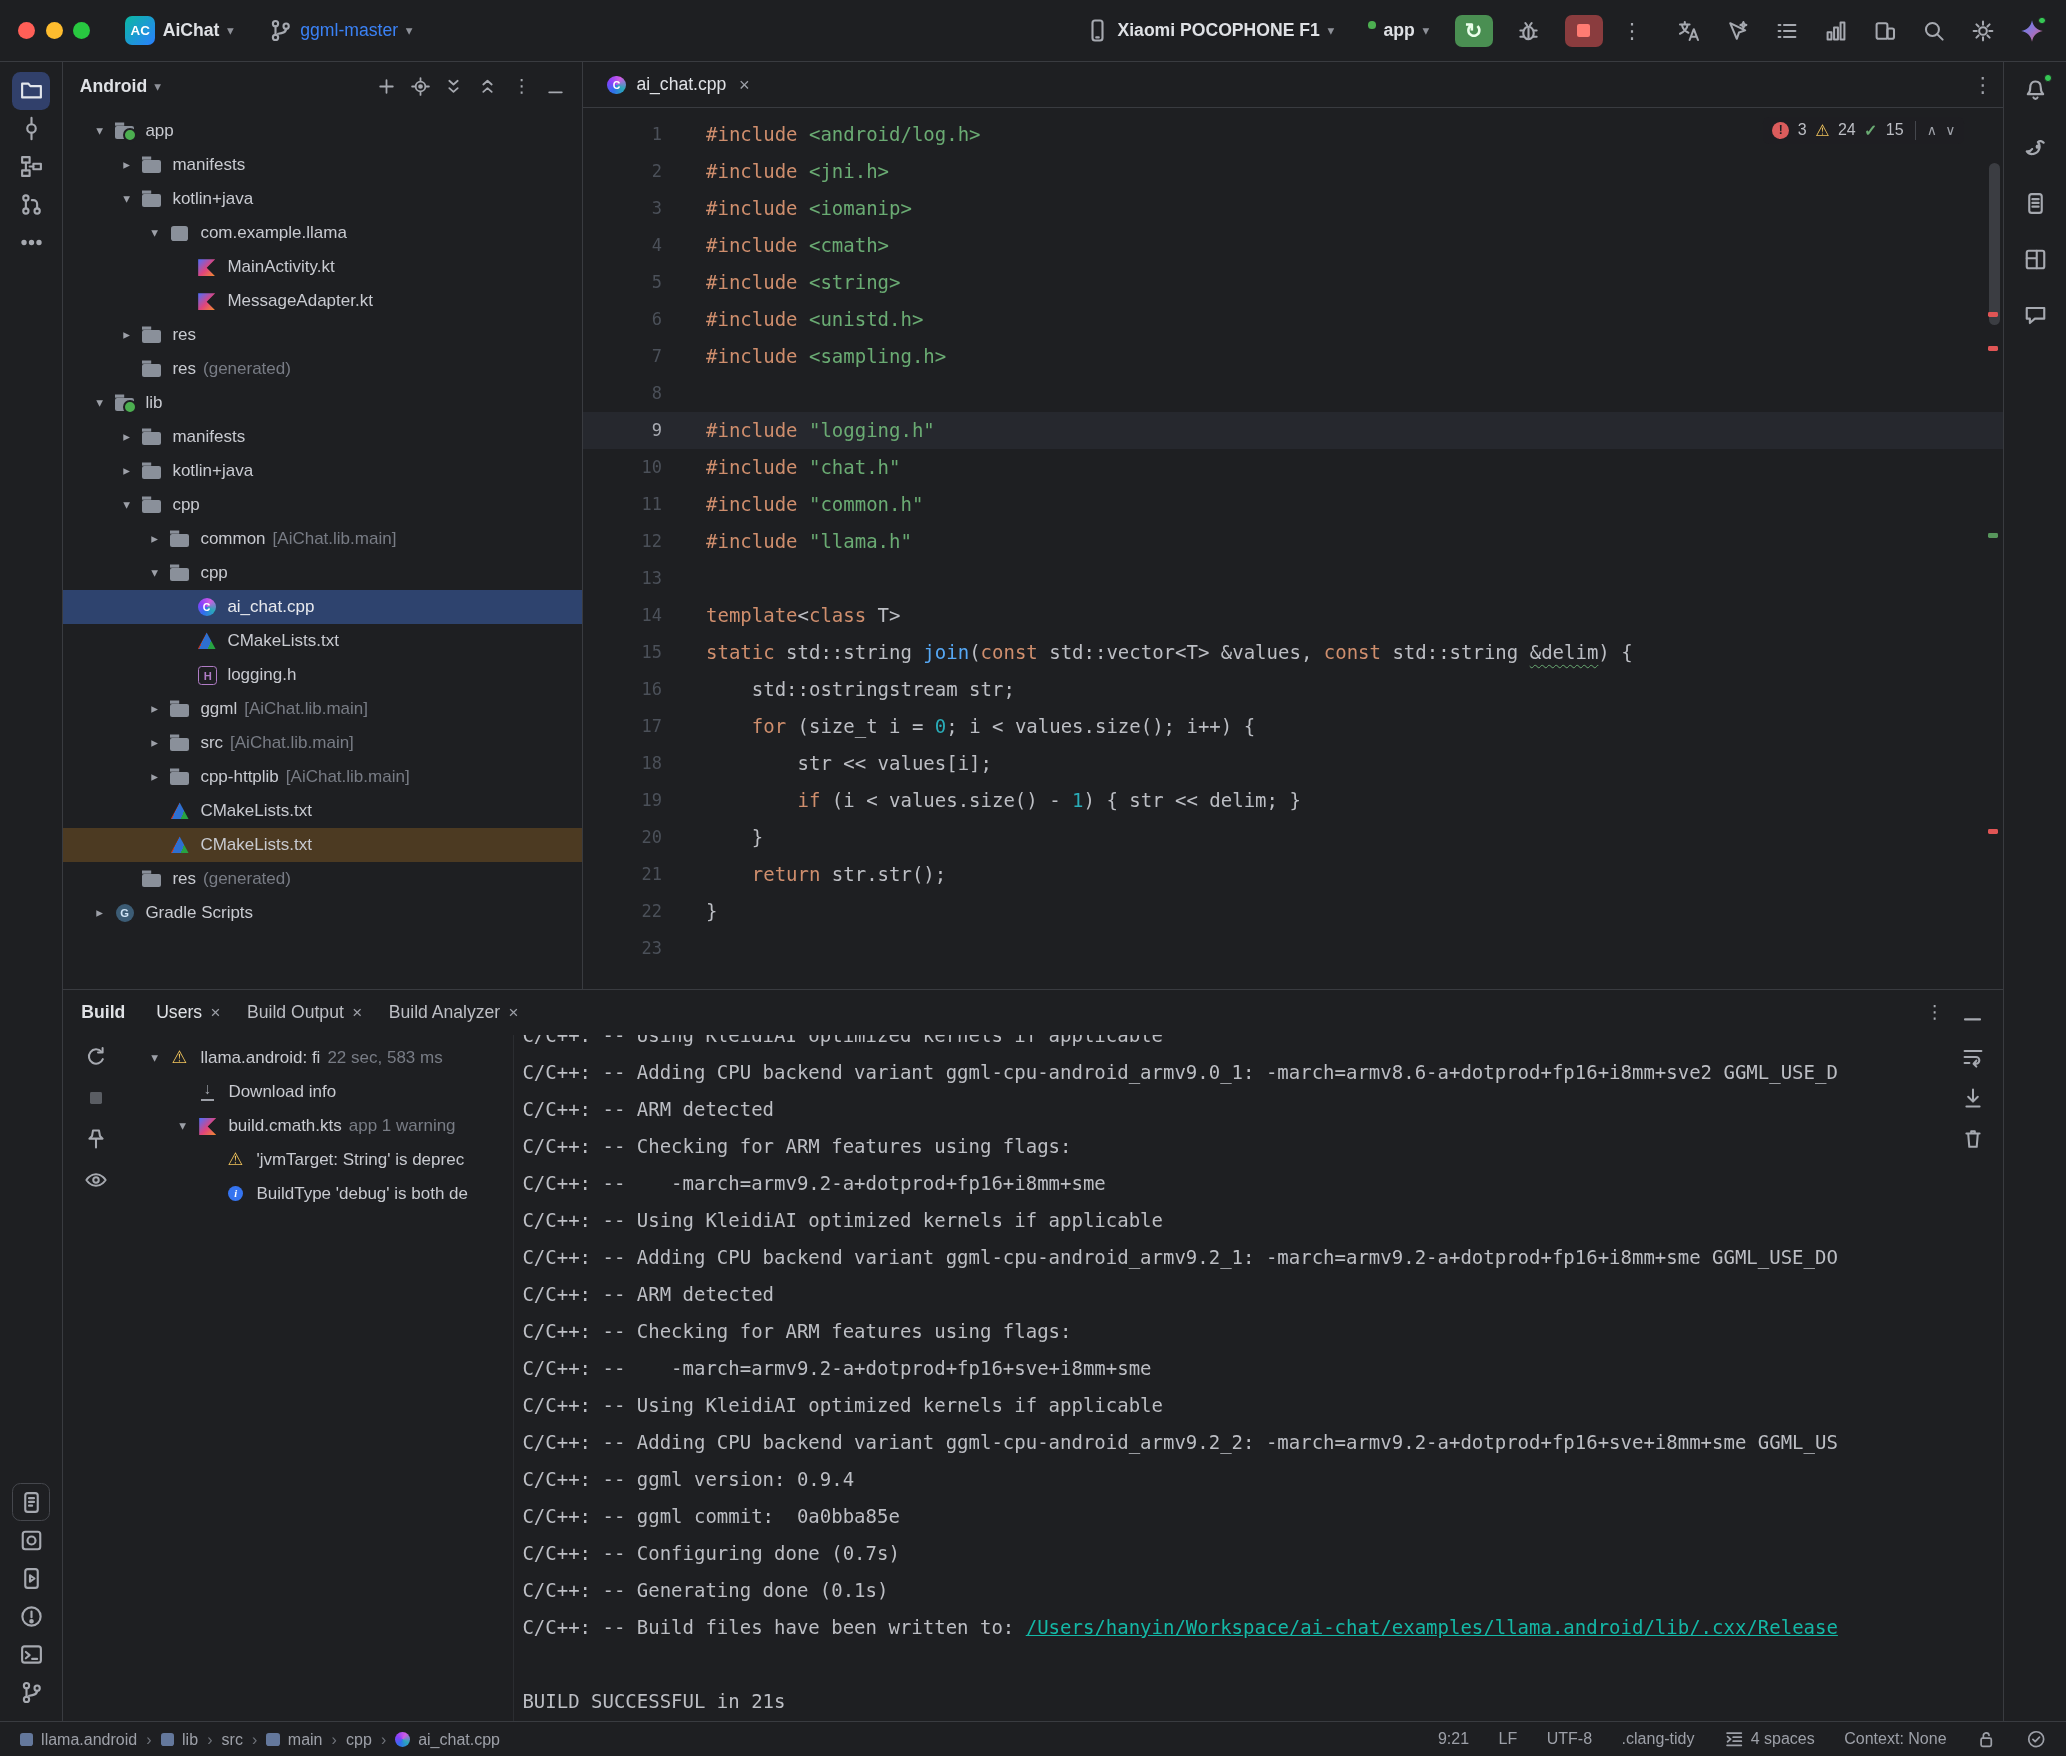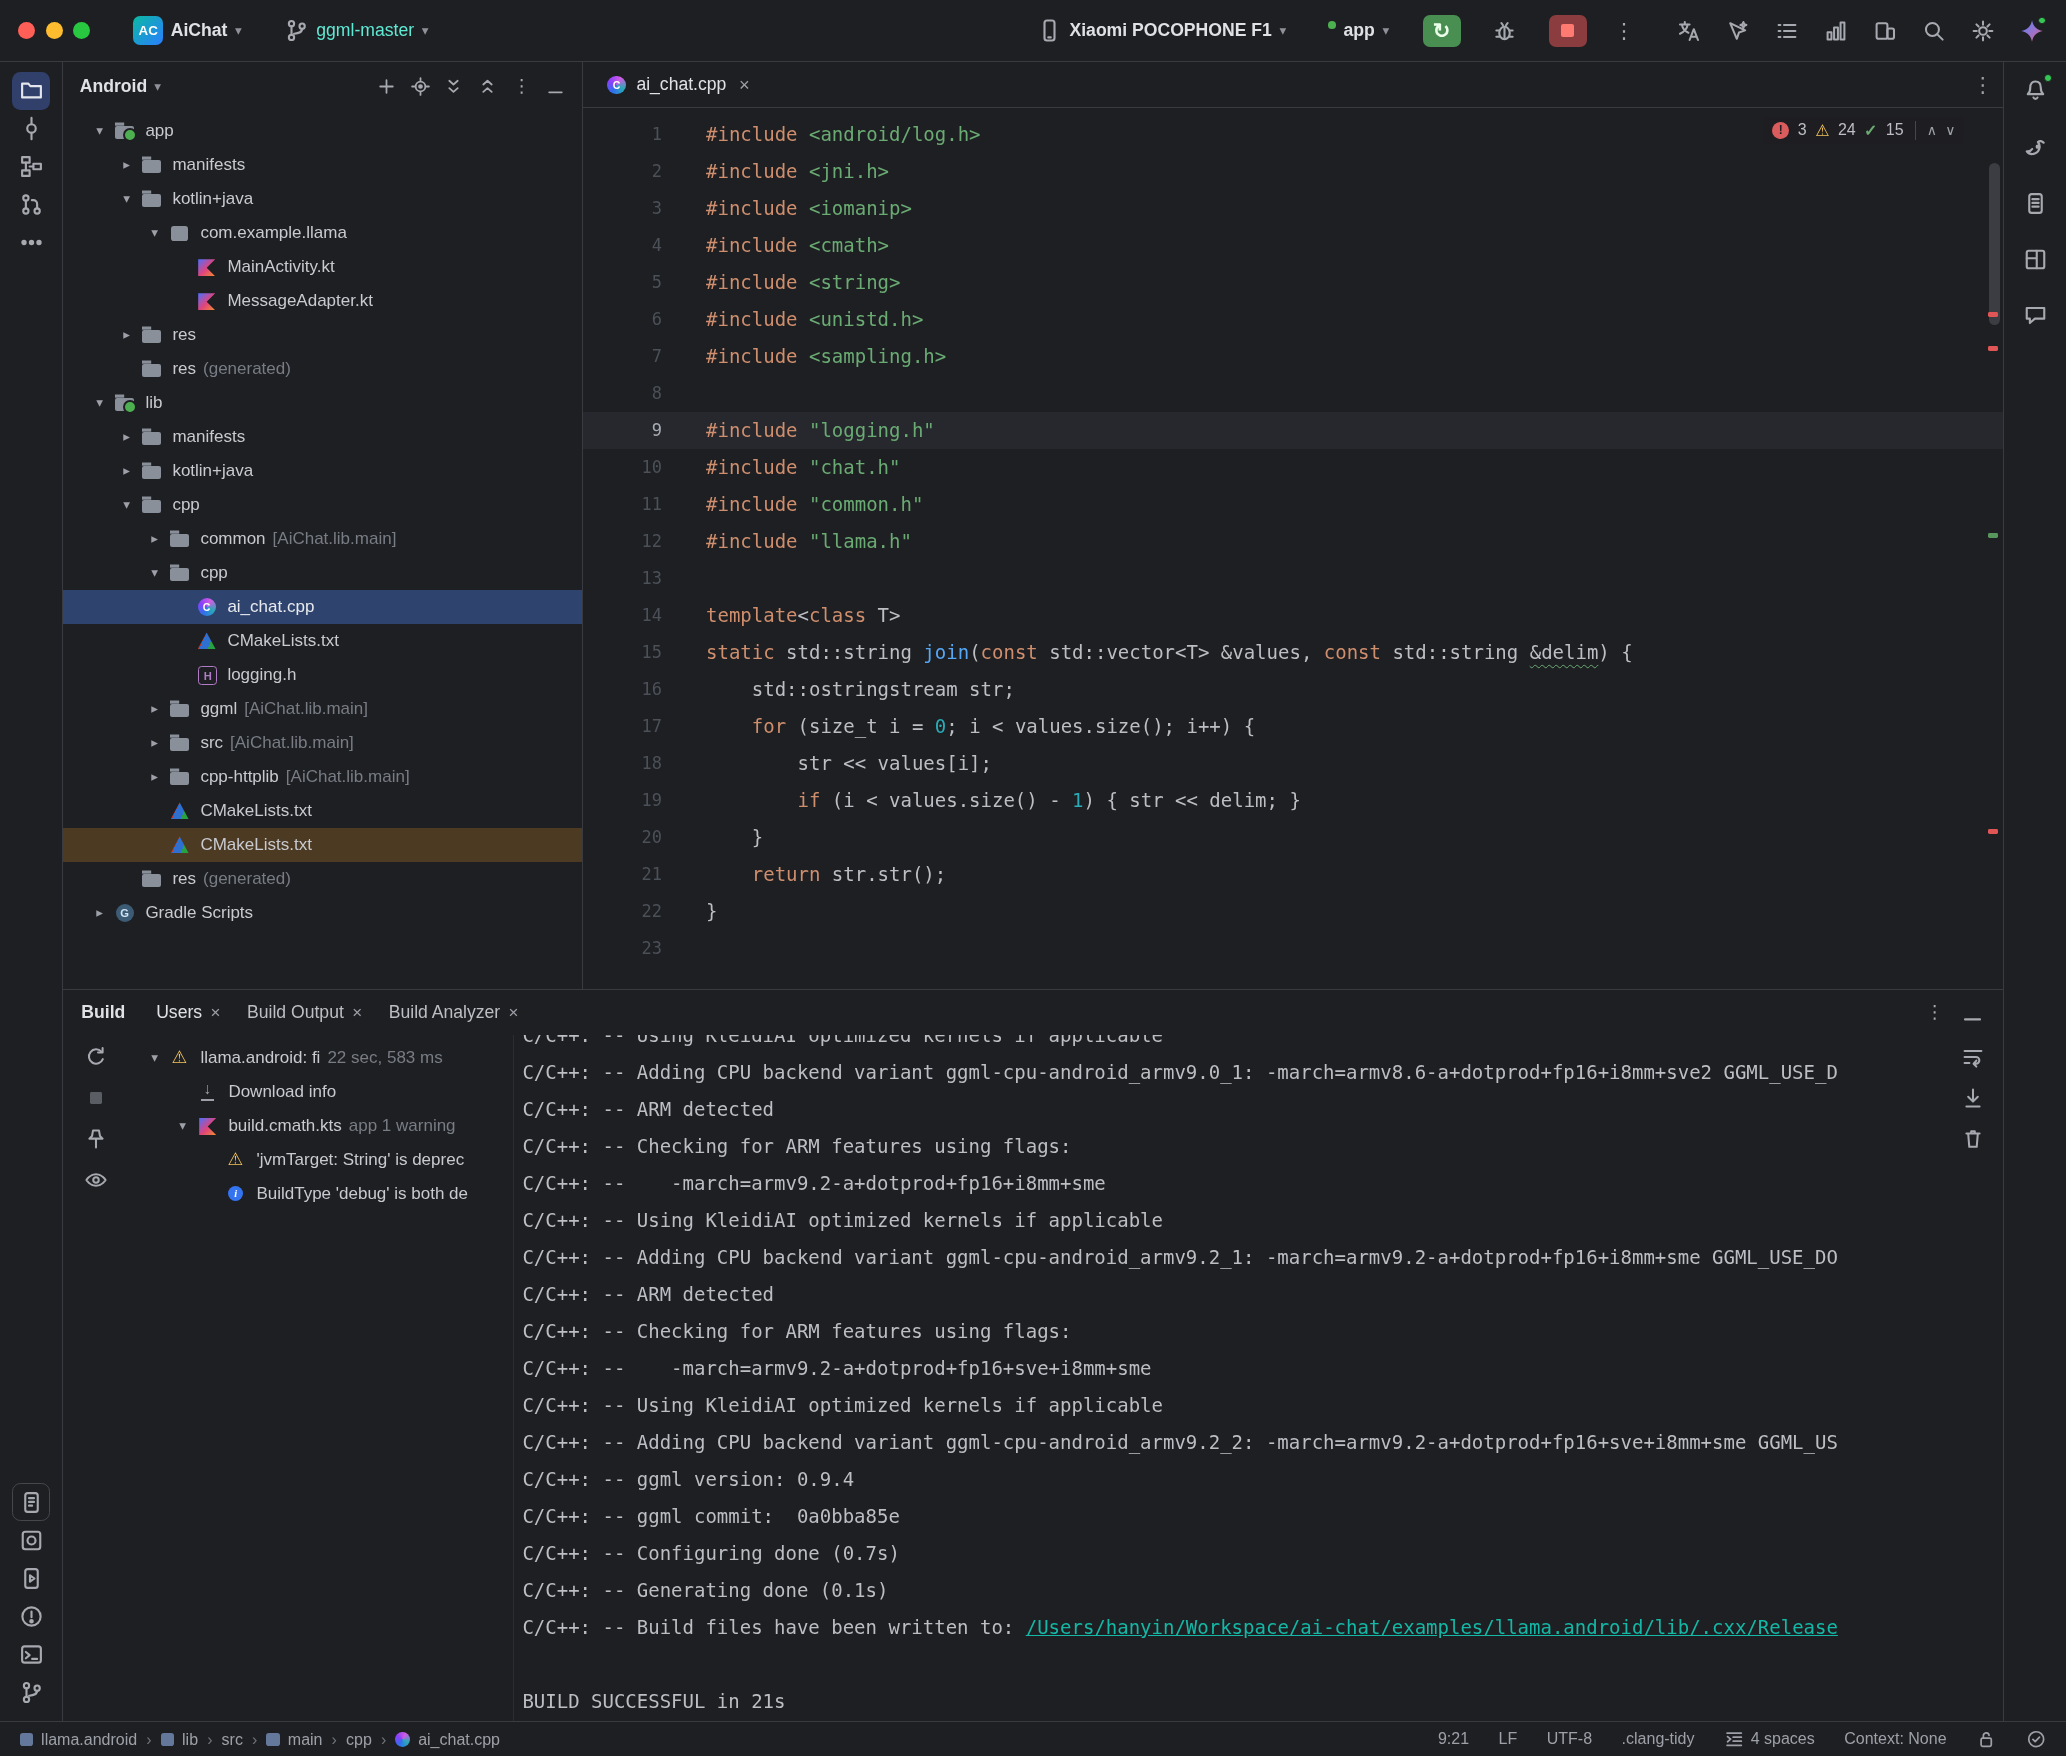--- a/index.html
+++ b/index.html
@@ -5,26 +5,26 @@
 *{margin:0;padding:0;box-sizing:border-box}
 html,body{background:#141517}
 #app{position:relative;width:2066px;height:1757px;background:#1e1f22;color:#bcbec4;
   font-family:"Liberation Sans",sans-serif;font-size:17.6px;overflow:hidden;user-select:none}
 svg{display:block;width:100%;height:100%}
 
 
 .gi{width:25px;height:25px;color:#a6a9b0;display:grid;place-items:center;font-size:18.3px;line-height:1;flex:none}
 
 
-#titlebar{height:62px;display:flex;align-items:center;padding:0 18.3px;gap:25px;border-bottom:0.7px solid #393b40}
+#titlebar{height:62px;display:flex;align-items:center;padding:0 18.3px;gap:17px;border-bottom:0.7px solid #393b40}
 .lights{display:flex;gap:10.5px;margin-right:9.8px}
 .tl{width:17px;height:17px;border-radius:50%}
 .tl.red{background:#ff5f57}.tl.yellow{background:#febc2e}.tl.green{background:#28c840}
 .tb-widget{display:flex;align-items:center;gap:7.7px;padding:5.6px 8.4px;border-radius:7px;white-space:nowrap}
-.tb-label{color:#5eead4;font-size:17.6px}
+.tb-label{color:#3b82f6;font-size:17.6px}
 .tb-label.strong{color:#dfe1e5;font-weight:700}
 .dd{color:#8e9199;font-size:13.4px}
 .ac-badge{width:29.5px;height:29.5px;border-radius:7px;background:linear-gradient(135deg,#0bb8a2,#2a7fff);
   color:#fff;font-weight:700;font-size:13.4px;display:grid;place-items:center}
 .tb-spacer{flex:1}
 .run-dot{width:7.7px;height:7.7px;border-radius:50%;background:#4caf50;margin-bottom:11.2px}
 .tb-btn{width:38px;height:32px;border:none;border-radius:7px;display:grid;place-items:center;background:transparent;cursor:default}
 .tb-btn.run{background:#4a8f52;color:#eaffea;font-size:21px;font-weight:700}
 .tb-btn.stop{background:#8a3c3e}
 .stop-sq{width:12.7px;height:12.7px;border-radius:2.1px;background:#ff7b72}

